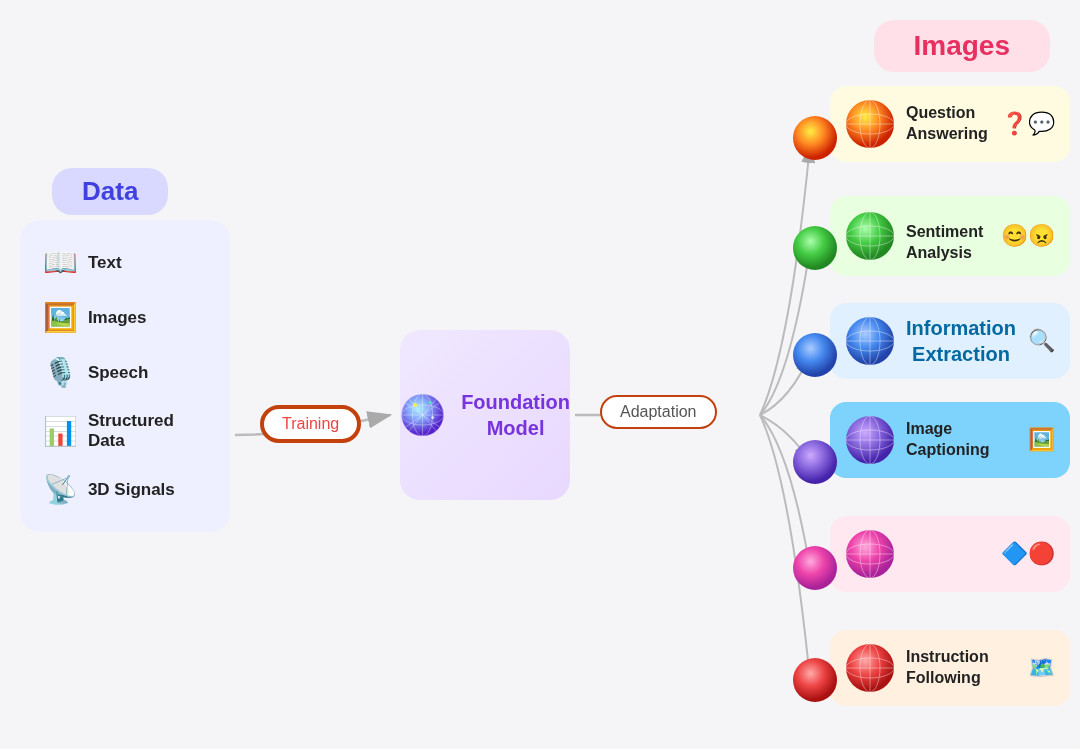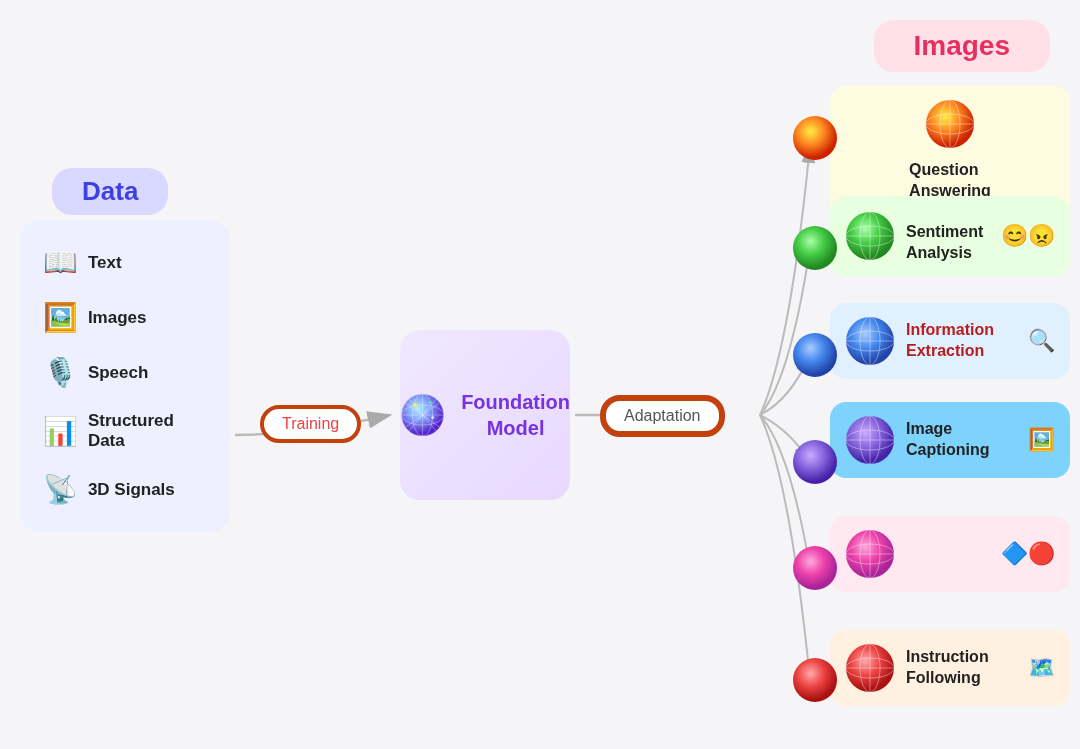--- a/index.html
+++ b/index.html
@@ -92,21 +92,21 @@
     }
 
     
     .adaptation-label {
       position: absolute;
       left: 600px;
       top: 395px;
       font-size: 16px;
       color: #555;
       background: white;
-      border: 6px solid #c2410c;
+      border: 2px solid #c2410c;
       border-radius: 20px;
       padding: 6px 18px;
     }
 
     
     .tasks-header {
       position: absolute;
       right: 30px;
       top: 20px;
       background: #ffe0e8;
@@ -240,21 +240,21 @@
 </div>
 
 <div class="adaptation-label">
   <span>Adaptation</span>
 </div>
 
 <div class="tasks-header">
   <span>Images</span>
 </div>
 
-<div class="task-card" style="top:86px; background:#fffbe0; right:10px; width:240px; border-radius:16px; display:flex; align-items:center; padding:12px 14px; gap:10px; position:absolute;flex-direction:column;">
+<div class="task-card" style="top:86px; background:#fffbe0; right:10px; width:240px; border-radius:16px; display:flex; align-items:center; padding:12px 14px; gap:10px; position:absolute;">
   <svg width="52" height="52" viewBox="0 0 52 52">
     <defs>
       <radialGradient id="qaGrad" cx="40%" cy="35%" r="60%">
         <stop offset="0%" stop-color="#ffee44"></stop>
         <stop offset="50%" stop-color="#ff8822"></stop>
         <stop offset="100%" stop-color="#cc2200"></stop>
       </radialGradient>
       <clipPath id="qaClip">
           <circle cx="26" cy="26" r="24"></circle>
         </clipPath>
@@ -313,21 +313,21 @@
     </defs>
     <circle cx="26" cy="26" r="24" fill="url(#infoGrad)"></circle>
     <g clip-path="url(#infoClip)" stroke="#ffffff" stroke-width="0.8" fill="none" opacity="0.5">
       <ellipse cx="26" cy="26" rx="24" ry="10"></ellipse>
       <ellipse cx="26" cy="26" rx="10" ry="24"></ellipse>
       <line x1="2" y1="26" x2="50" y2="26"></line>
       <line x1="26" y1="2" x2="26" y2="50"></line>
     </g>
   </svg>
   <div style="display:flex; flex-direction:column;">
-    <span class="task-card-text" style="font-size:16px; font-weight:bold; color:#b91c1c;">Information<br>Extraction</span>
+    <span class="task-card-text" style="font-size:20px; font-weight:bold; color:#0369a1;text-align:center;">Information<br>Extraction</span>
   </div>
   <span style="font-size:22px; margin-left:auto;">🔍</span>
 </div>
 
 <div class="task-card" style="top:402px; background:#7dd3fc; right:10px; width:240px; border-radius:16px; display:flex; align-items:center; padding:12px 14px; gap:10px; position:absolute;">
   <svg width="52" height="52" viewBox="0 0 52 52">
     <defs>
       <radialGradient id="capGrad" cx="40%" cy="35%" r="60%">
         <stop offset="0%" stop-color="#ccaaff"></stop>
         <stop offset="50%" stop-color="#8866dd"></stop>

